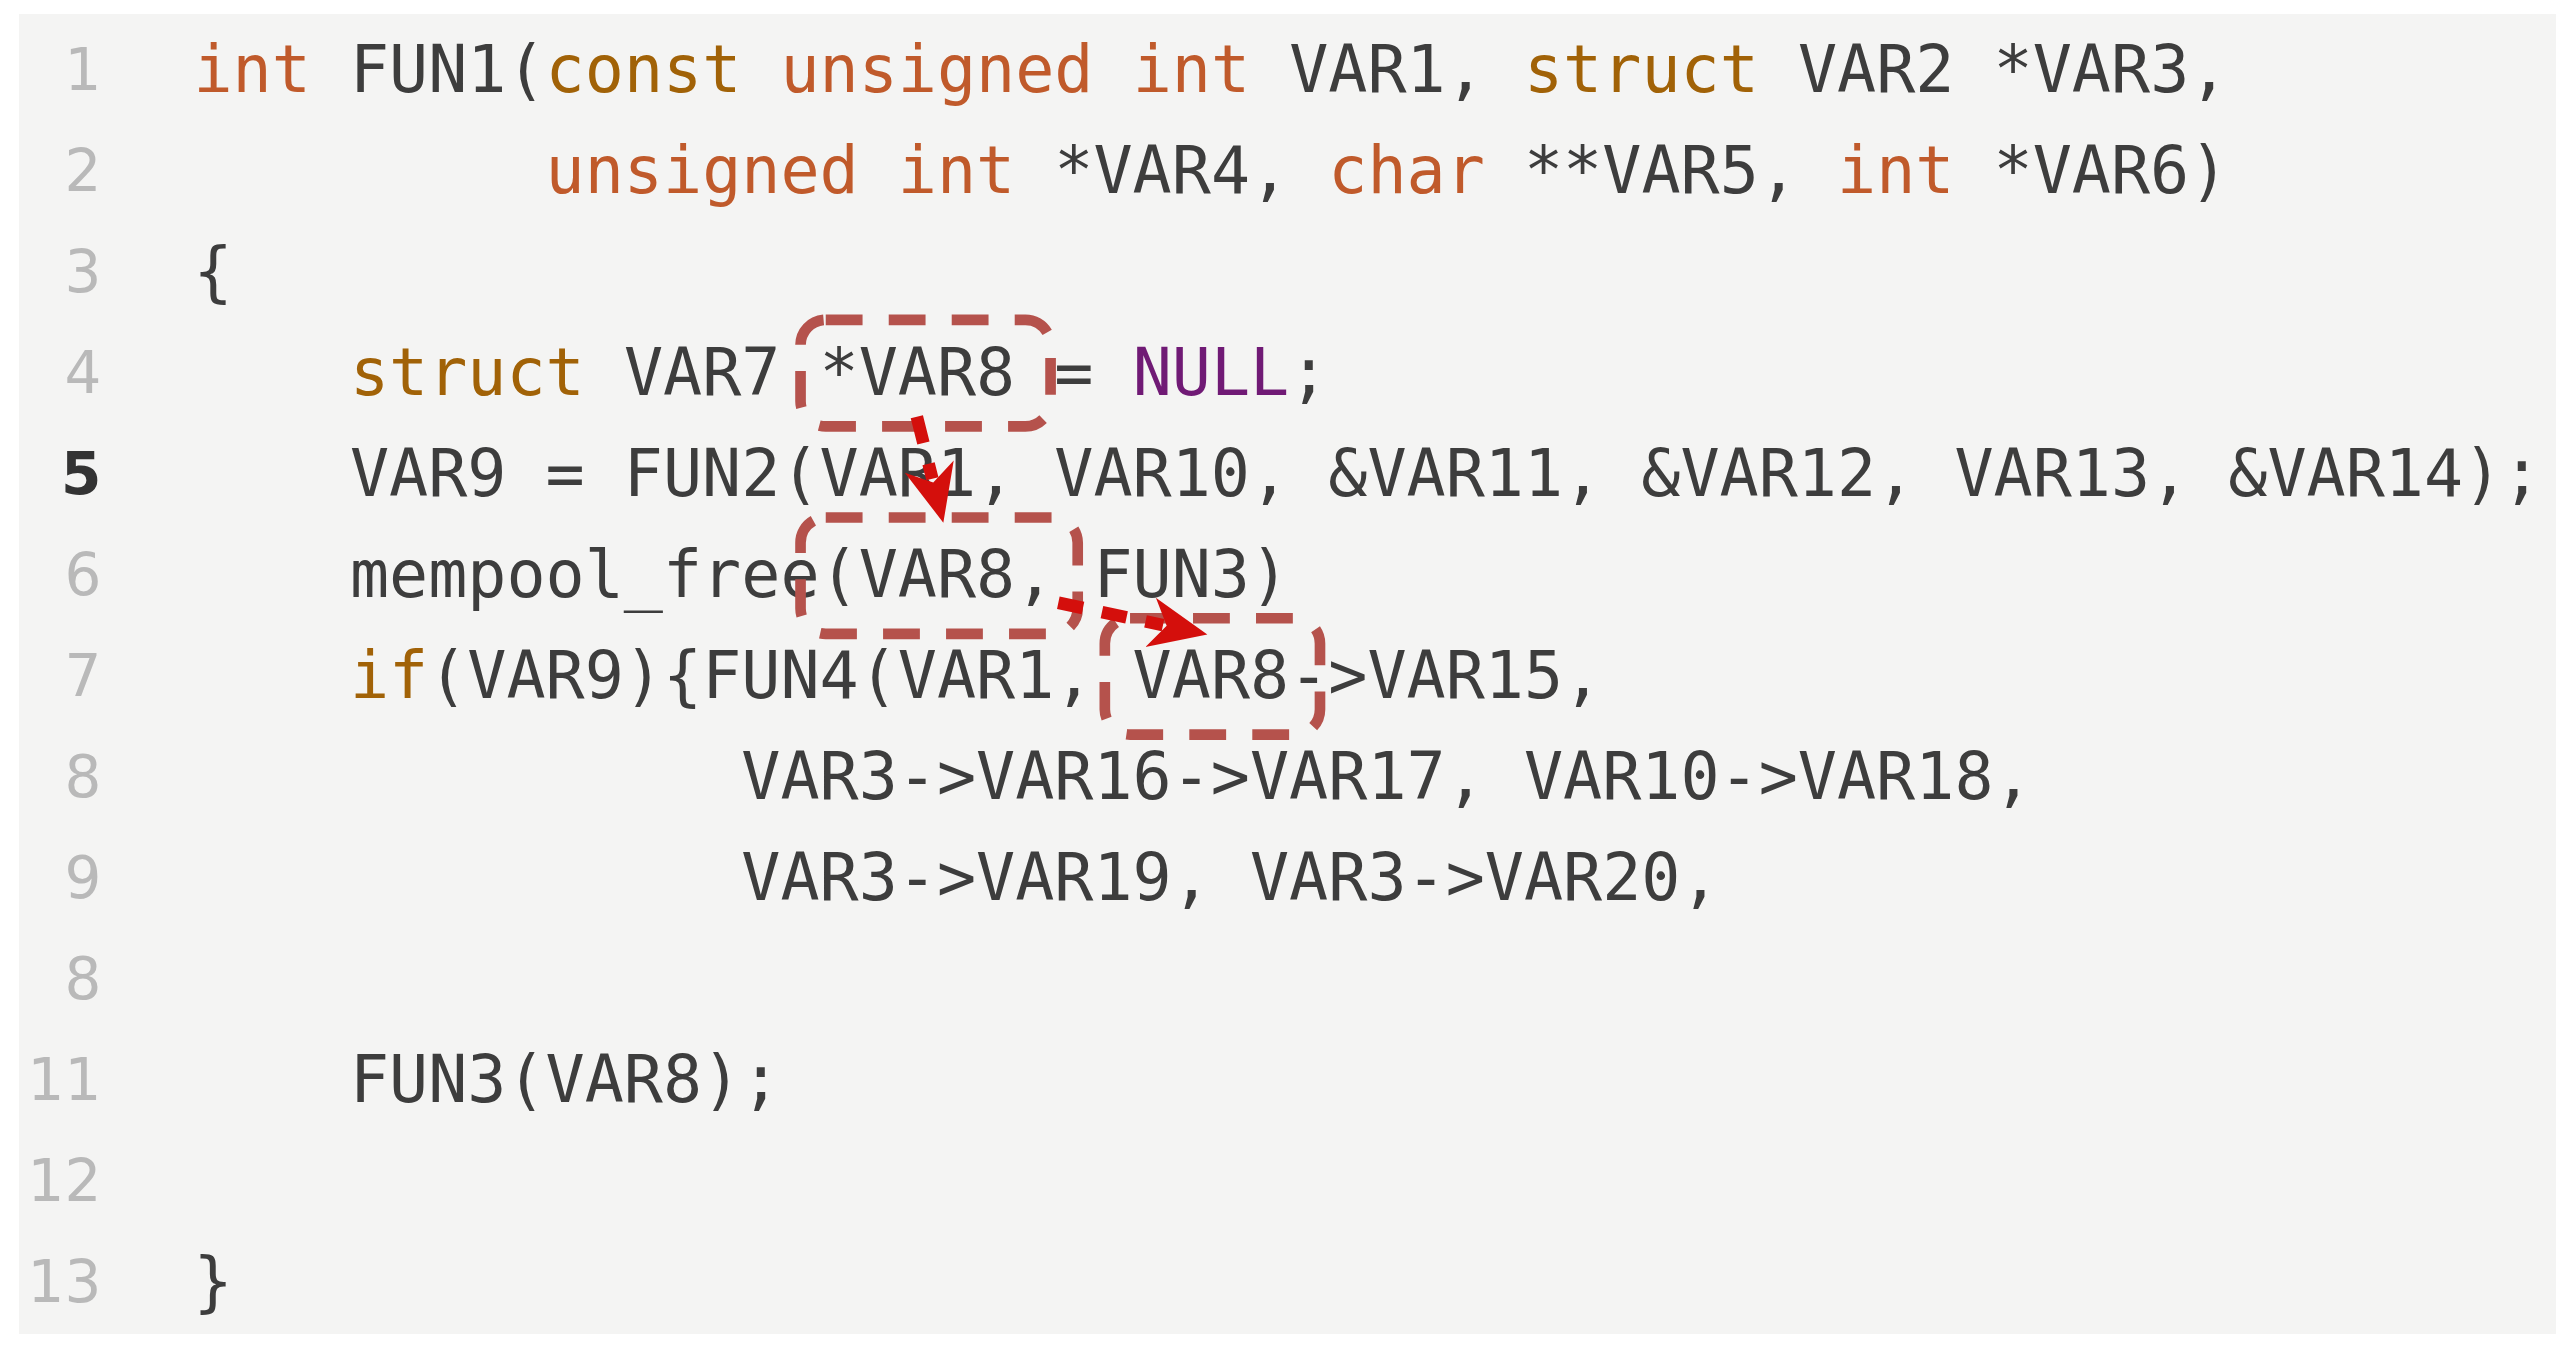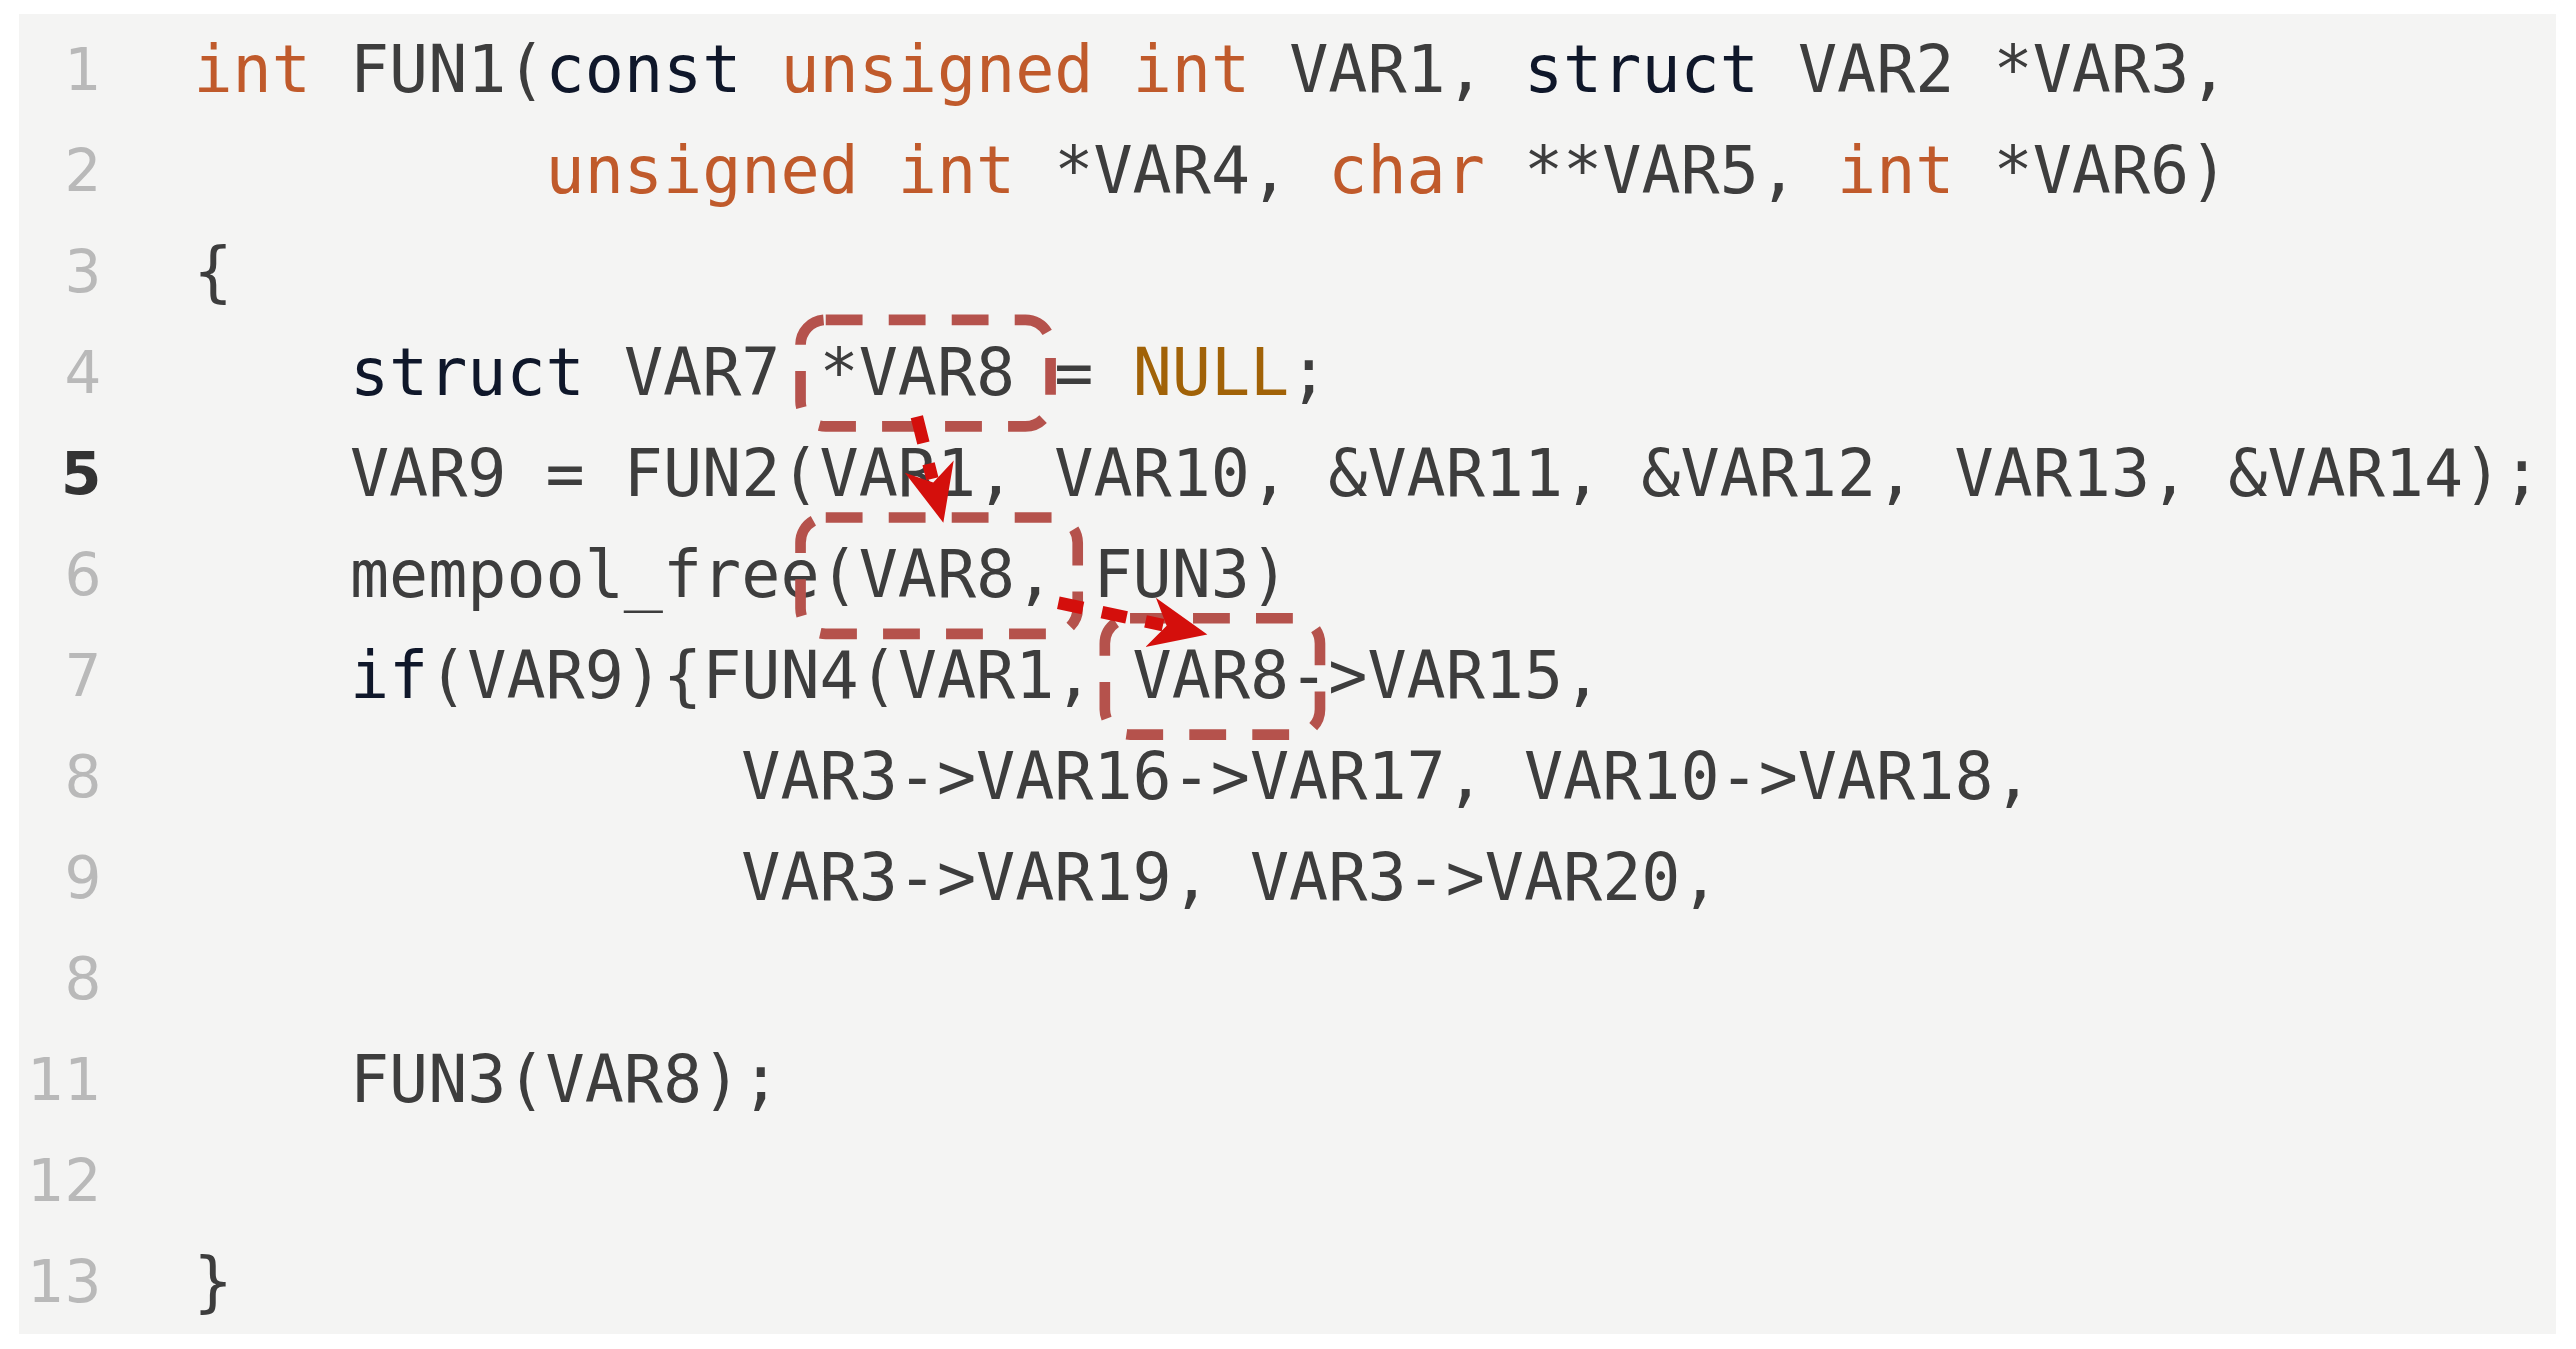--- a/index.html
+++ b/index.html
@@ -38,22 +38,22 @@
     font-weight:bold;
   }
   .code{
     margin-left:92px;
     white-space:pre;
     font-size:65px;
     color:#3d3d3d;
   }
   .tok-d{color:#3d3d3d;text-align:center;}
   .tok-kw{color:#c05a2b;}
-  .tok-t{color:#0f172a;}
-  .tok-n{color:#a16207;}
+  .tok-t{color:#a16207;}
+  .tok-n{color:#701a75;}
   #overlay{
     position:absolute;
     left:0;top:0;
     width:2576px;height:1349px;
     pointer-events:none;
   }
 </style>
 </head>
 <body>
 

